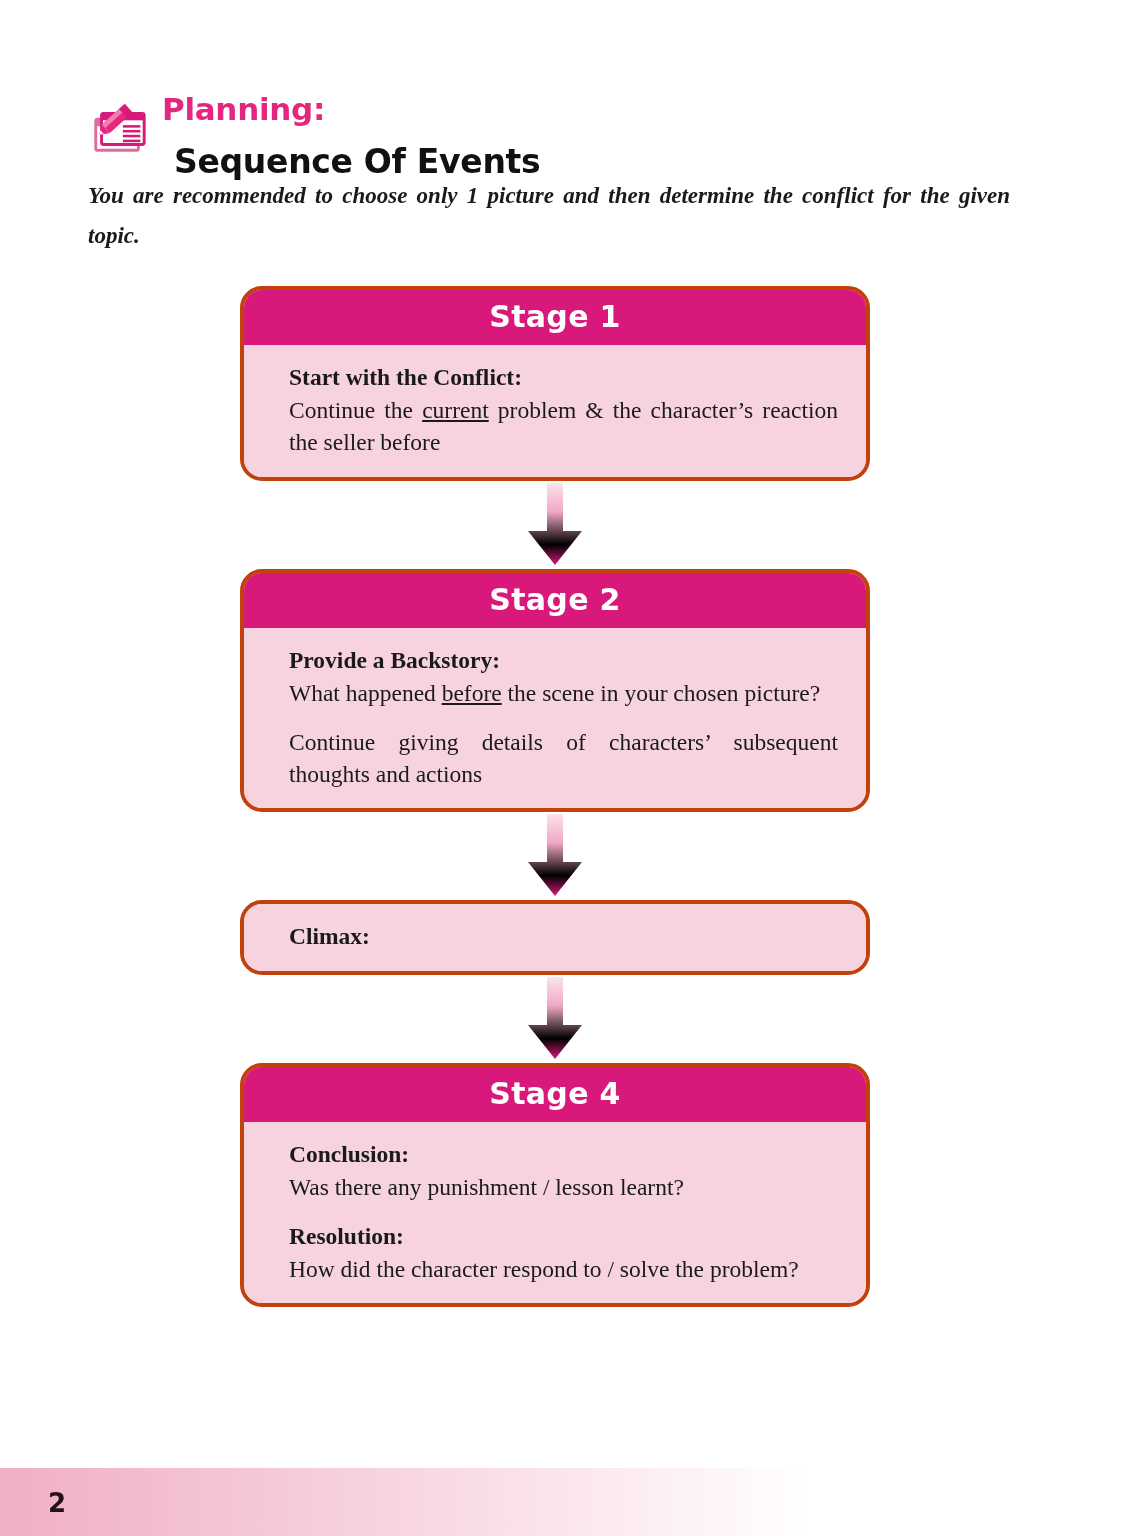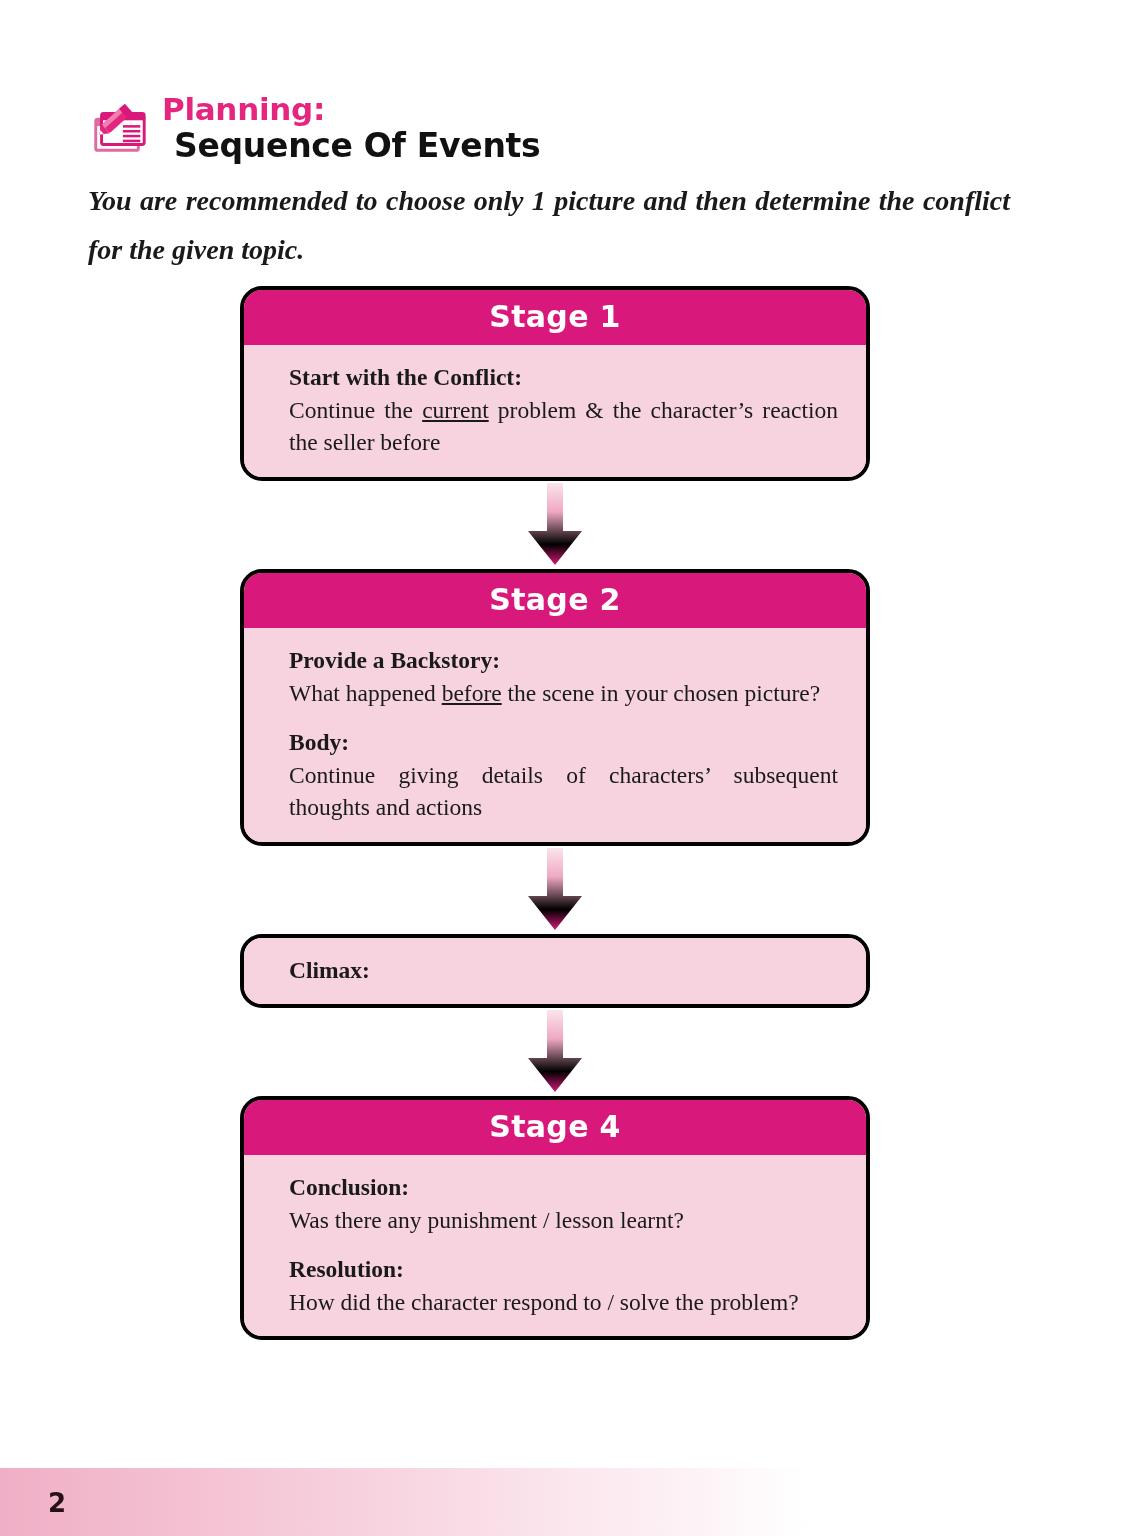--- a/index.html
+++ b/index.html
@@ -41,49 +41,49 @@
     letter-spacing: -0.3px;
     display: block;
   }
   .title-main {
     font-family: "DejaVu Sans", sans-serif;
     font-weight: bold;
     font-size: 33px;
     color: #111111;
     letter-spacing: -0.3px;
     display: block;
-    margin-top: 3px;
+    margin-top: 19px;
     margin-left: 12px;
   }
 
   .intro {
     position: absolute;
     left: 88px;
     top: 176px;
     width: 922px;
     font-family: "Liberation Serif", serif;
     font-style: italic;
     font-weight: bold;
-    font-size: 28px;
+    font-size: 23px;
     line-height: 1.75;
     color: #1a1a1a;
     text-align: justify;
     text-justify: inter-word;
   }
 
   
   .flow {
     position: absolute;
     left: 240px;
     top: 286px;
     width: 630px;
   }
 
   .stage-card {
-    border: 4px solid #000000;
+    border: 4px solid #c2410c;
     border-radius: 22px;
     background: #F6D3DE;
     overflow: hidden;
     box-sizing: border-box;
   }
   .stage-head {
     background: #D8187A;
     color: #ffffff;
     font-family: "DejaVu Sans", sans-serif;
     font-weight: bold;
@@ -203,21 +203,20 @@
       </svg>
     </div>
     <div class="stage-card">
       <div class="stage-head">Stage 2</div>
       <div class="stage-body">
         <div class="grp">
           <p class="lead">Provide a Backstory:</p>
           <p><span>What happened </span><u>before</u><span> the scene in your chosen picture?</span></p>
         </div>
         <div class="grp">
-          <p class="lead">Body:</p>
           <p><span>Continue giving details of characters’ subsequent thoughts and actions</span></p>
         </div>
       </div>
     </div>
     <div class="arrow">
       <svg width="62" height="84" viewBox="0 0 62 84">
         <defs>
           <linearGradient id="agrad" x1="0" y1="0" x2="0" y2="1">
             <stop offset="0%" stop-color="#FBE4EC"></stop>
             <stop offset="35%" stop-color="#F0A8C4"></stop>

